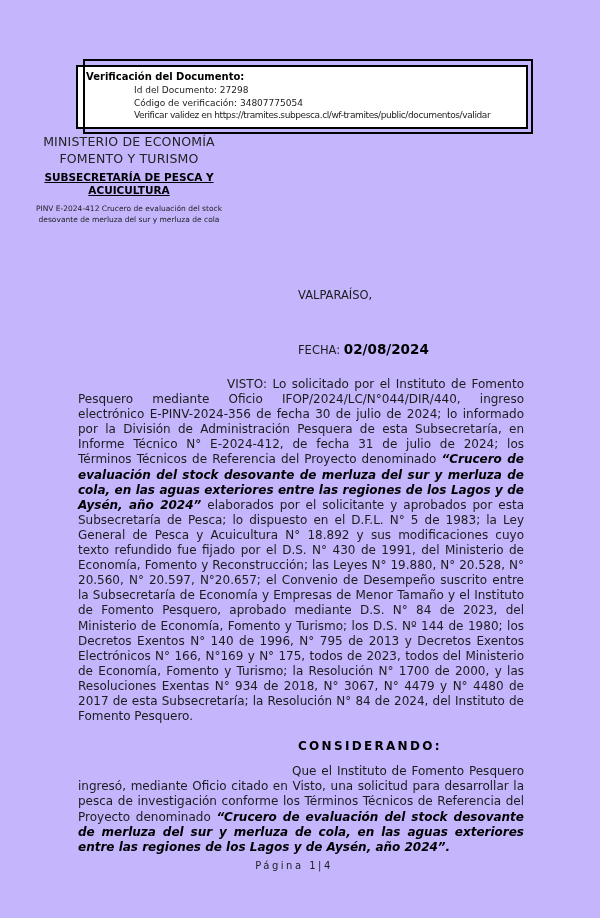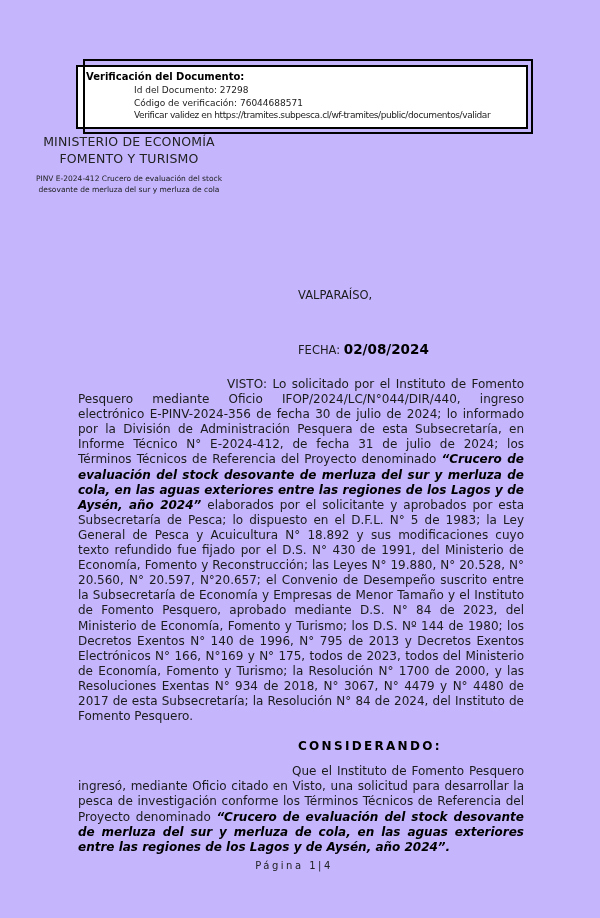--- a/index.html
+++ b/index.html
@@ -114,28 +114,29 @@
 </style>
 </head>
 <body>
 
 <div class="page">
 
   <div class="verify-box">
     <div class="verify-title">Verificación del Documento:</div>
     <ul class="verify-list">
       <li>Id del Documento: 27298</li>
-      <li>Código de verificación: 76044688571</li>
+      <li>Código de verificación: 34807775054</li>
       <li class="verify-url">Verificar validez en https://tramites.subpesca.cl/wf-tramites/public/documentos/validar</li>
     </ul>
   </div>
 
   <div class="letterhead">
     <div class="ministry">MINISTERIO DE ECONOMÍA</div>
     <div class="ministry">FOMENTO Y TURISMO</div>
+    <div class="subsecretaria">SUBSECRETARÍA DE PESCA Y ACUICULTURA</div>
     <div class="project-ref">PINV E-2024-412 Crucero de evaluación del stock desovante de merluza del sur y merluza de cola</div>
   </div>
 
   <div class="res-header">
     <div class="res-city">VALPARAÍSO,</div>
     <div class="res-date-line"><span>FECHA: </span><span class="res-strong">02/08/2024</span></div>
   </div>
 
   <div class="body-block">
     <p class="para para-visto"><span>VISTO: Lo solicitado por el Instituto de Fomento Pesquero mediante Oficio IFOP/2024/LC/N°044/DIR/440, ingreso electrónico E-PINV-2024-356 de fecha 30 de julio de 2024; lo informado por la División de Administración Pesquera de esta Subsecretaría, en Informe Técnico N° E-2024-412, de fecha 31 de julio de 2024; los Términos Técnicos de Referencia del Proyecto denominado </span><span class="bi">“Crucero de evaluación del stock desovante de merluza del sur y merluza de cola, en las aguas exteriores entre las regiones de los Lagos y de Aysén, año 2024”</span><span> elaborados por el solicitante y aprobados por esta Subsecretaría de Pesca; lo dispuesto en el D.F.L. N° 5 de 1983; la Ley General de Pesca y Acuicultura N° 18.892 y sus modificaciones cuyo texto refundido fue fijado por el D.S. N° 430 de 1991, del Ministerio de Economía, Fomento y Reconstrucción; las Leyes N° 19.880, N° 20.528, N° 20.560, N° 20.597, N°20.657; el Convenio de Desempeño suscrito entre la Subsecretaría de Economía y Empresas de Menor Tamaño y el Instituto de Fomento Pesquero, aprobado mediante D.S. N° 84 de 2023, del Ministerio de Economía, Fomento y Turismo; los D.S. Nº 144 de 1980; los Decretos Exentos N° 140 de 1996, N° 795 de 2013 y Decretos Exentos Electrónicos N° 166, N°169 y N° 175, todos de 2023, todos del Ministerio de Economía, Fomento y Turismo; la Resolución N° 1700 de 2000, y las Resoluciones Exentas N° 934 de 2018, N° 3067, N° 4479 y N° 4480 de 2017 de esta Subsecretaría; la Resolución N° 84 de 2024, del Instituto de Fomento Pesquero.</span></p>

